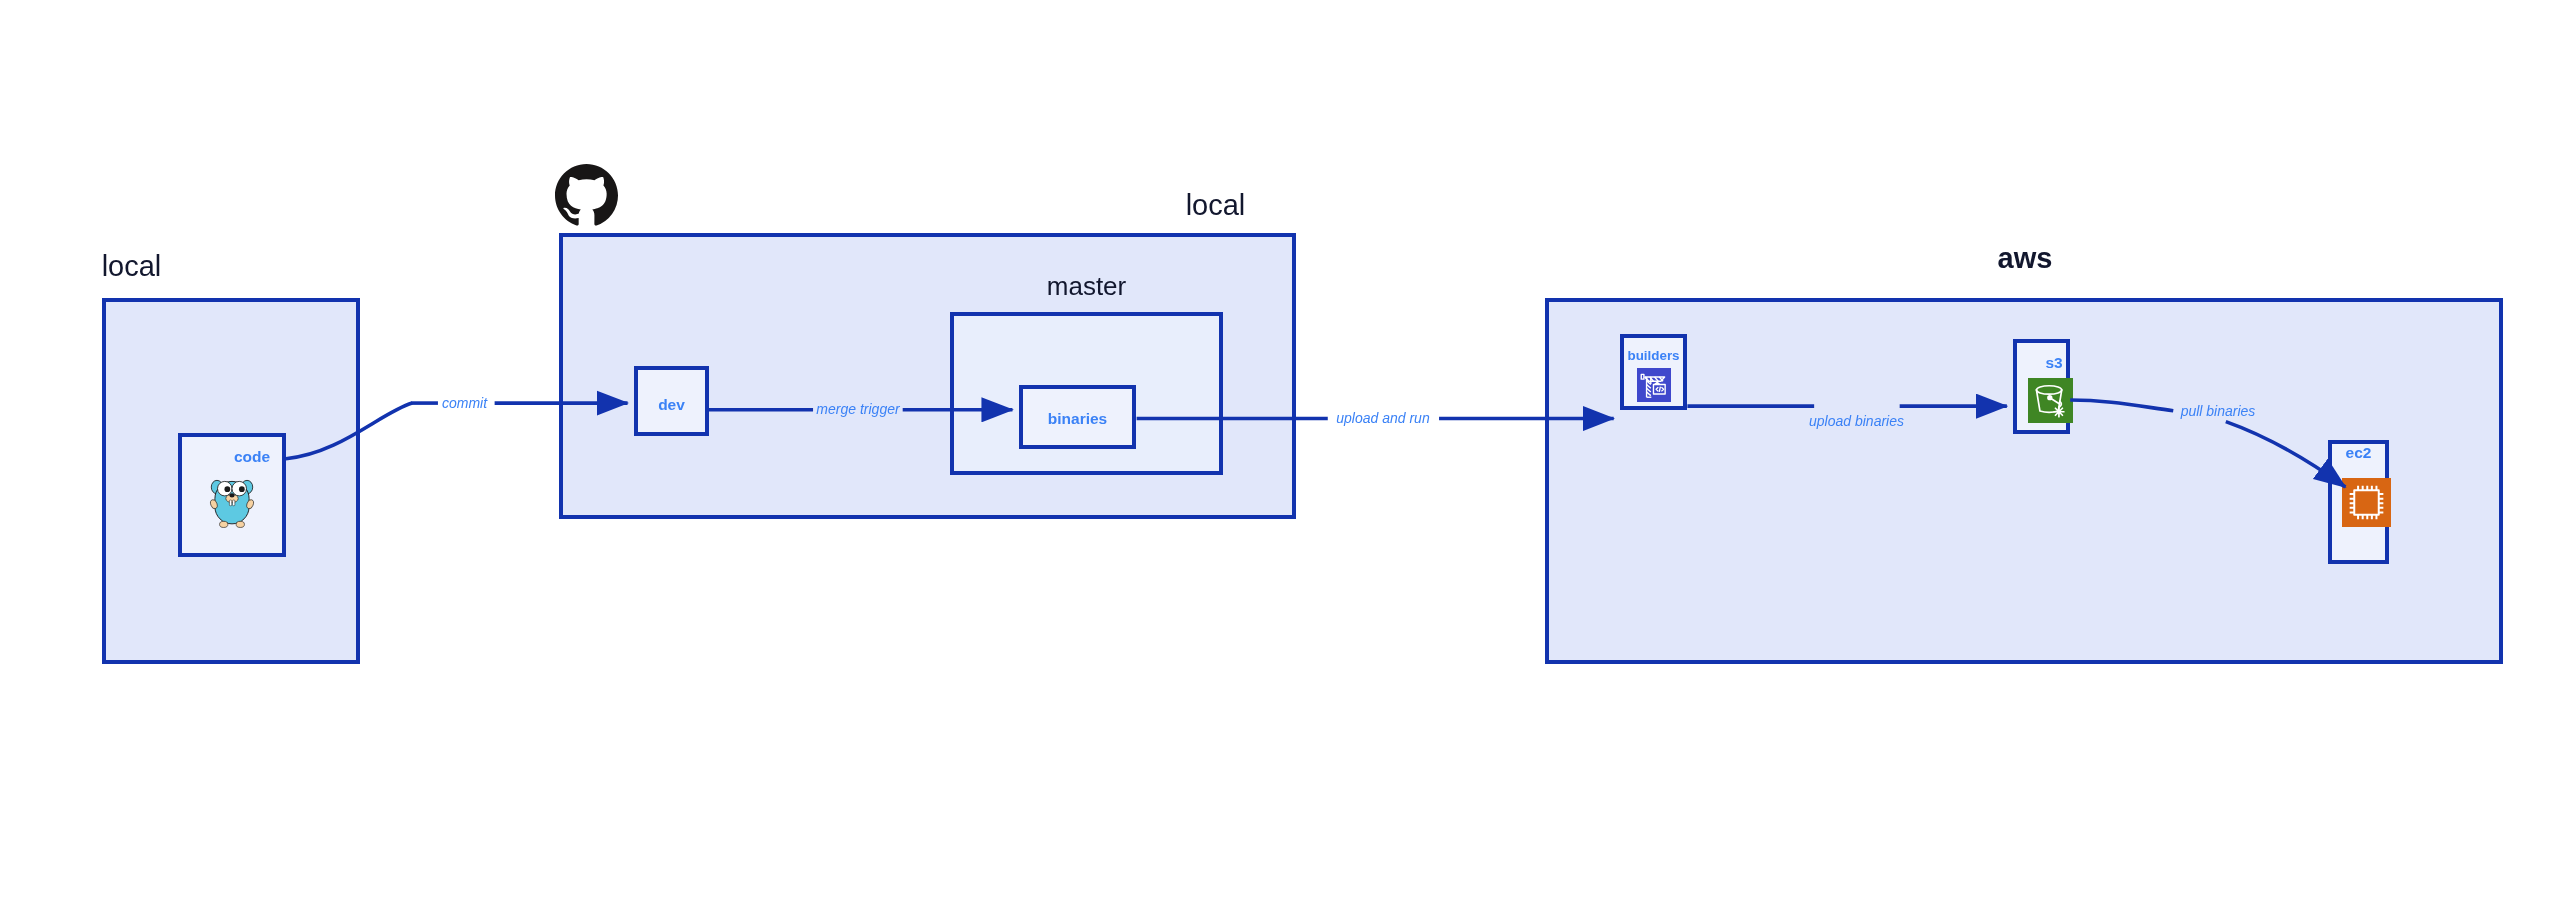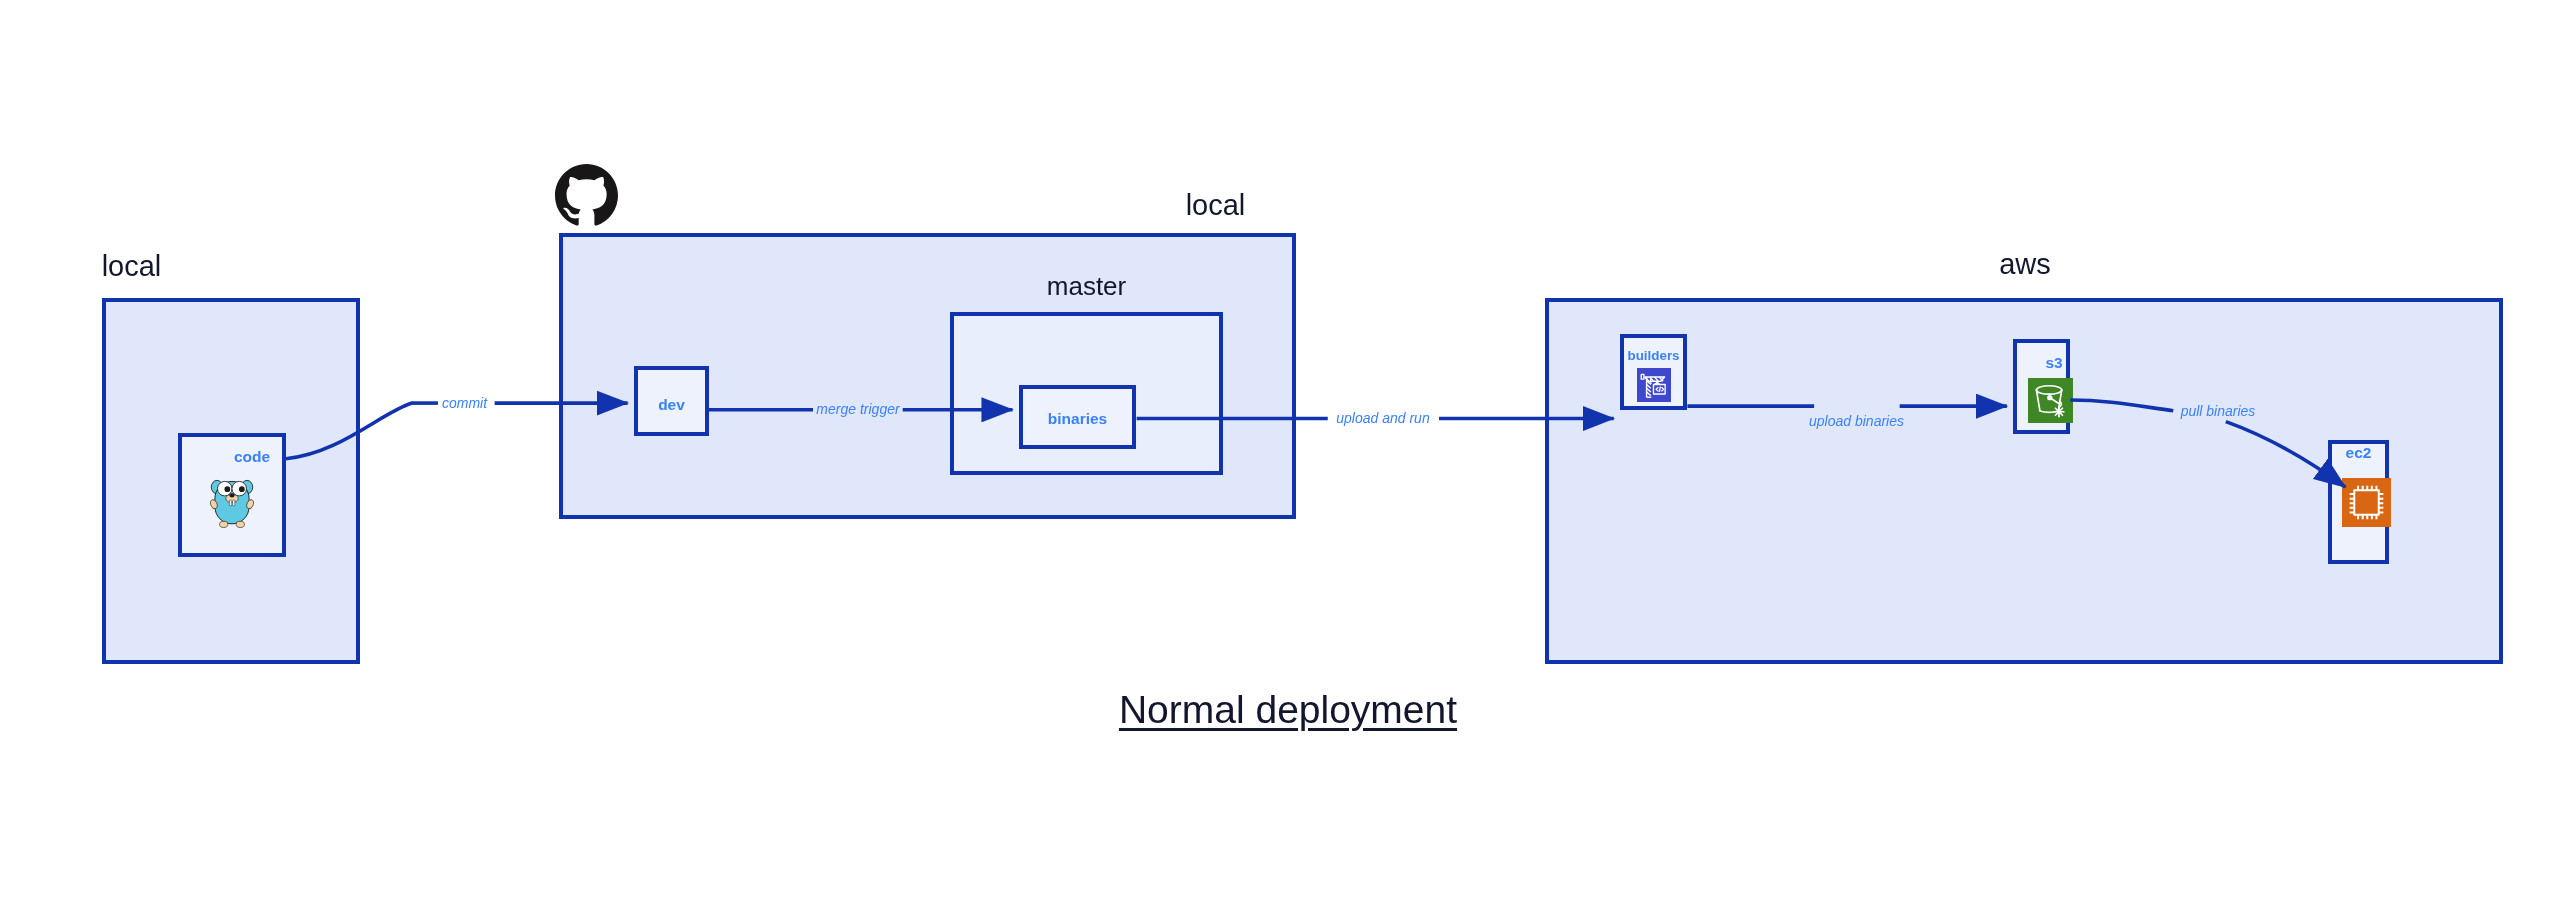--- a/index.html
+++ b/index.html
@@ -131,21 +131,21 @@
   <div class="abs node-box" style="left:634px; top:366px; width:75px; height:70px;"></div>
   <div class="abs node-label" style="left:634px; top:397px; width:75px;">dev</div>
 
   <div class="abs group-label" style="left:1004px; top:273px; width:165px; font-size:26px;">master</div>
 
   <div class="abs sub-box" style="left:950px; top:312px; width:273px; height:163px;"></div>
 
   <div class="abs node-box" style="left:1019px; top:385px; width:117px; height:64px;"></div>
   <div class="abs node-label" style="left:1019px; top:411px; width:117px;">binaries</div>
 
-  <div class="abs group-label" style="left:1953px; top:250px; width:144px;">aws</div>
+  <div class="abs group-label" style="left:1953px; top:244px; width:144px;font-weight:bold;">aws</div>
 
   <div class="abs group-box" style="left:1545px; top:298px; width:958px; height:366px;"></div>
 
   <div class="abs node-box" style="left:1620px; top:334px; width:67px; height:76px;"></div>
   <div class="abs node-label" style="left:1615px; top:349px; width:77px; font-size:13.4px;">builders</div>
   <div class="icon-wrap" style="left:1637px; top:368px; width:34px; height:34px;">
     <svg viewBox="0 0 64 64" width="34" height="34">
       <rect x="0" y="0" width="64" height="64" fill="#3f48cc"></rect>
       <g fill="none" stroke="#ffffff" stroke-width="2.6" stroke-linejoin="round">
         <rect x="8" y="12" width="5" height="9"></rect>
@@ -219,16 +219,15 @@
   <div class="abs edge-label" style="left:431px; top:396px; width:67px; text-align:center;">commit</div>
 
   <div class="abs edge-label" style="left:809px; top:402px; width:98px; text-align:center;">merge trigger</div>
 
   <div class="abs edge-label" style="left:1324px; top:411px; width:118px; text-align:center;">upload and run</div>
 
   <div class="abs edge-label" style="left:1809px; top:414px; width:95px; text-align:center;">upload binaries</div>
 
   <div class="abs edge-label" style="left:2169px; top:404px; width:98px; text-align:center;">pull binaries</div>
 
-  <div class="abs diagram-title" style="left:1077px; top:690px; width:422px;">Normal deployment</div>
 
 </div>
 
 
 </body></html>

